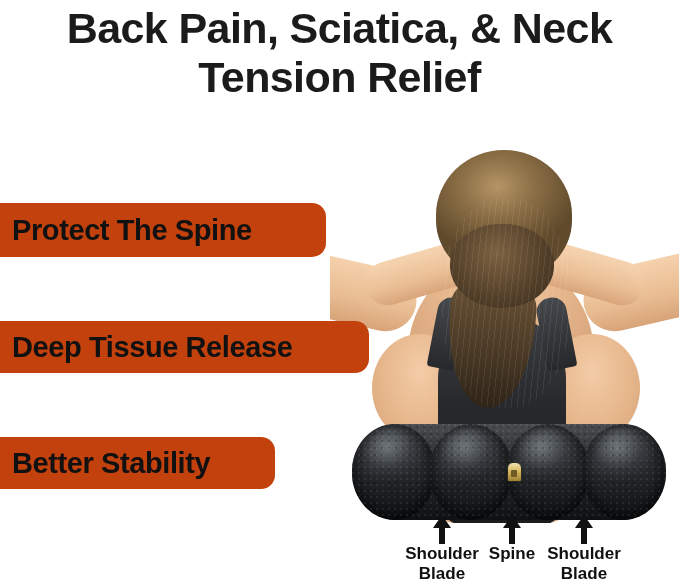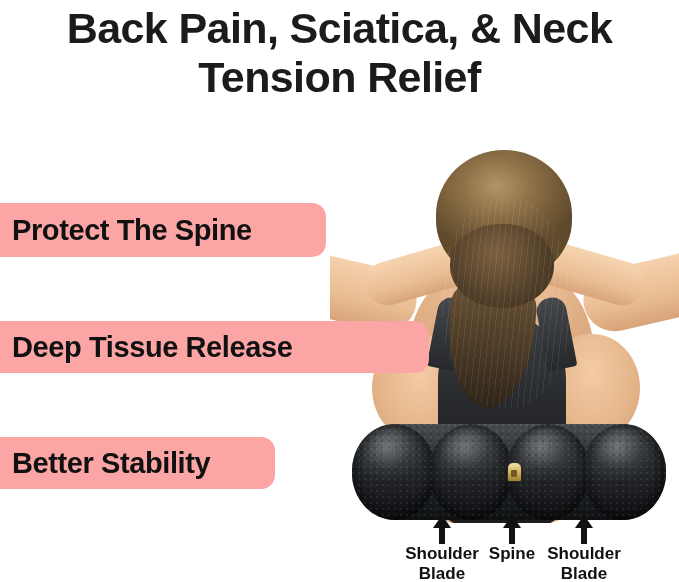--- a/index.html
+++ b/index.html
@@ -237,37 +237,37 @@
     width: 6px;
     height: 7px;
     background: #6d5a24;
     border-radius: 1px;
   }
 
   
   .badge {
     position: absolute;
     left: 0;
-    background: #fca5a5;
+    background: #c2410c;
     border-radius: 0 14px 14px 0;
     display: flex;
     align-items: center;
     box-sizing: border-box;
     padding: 0 14px 0 12px;
   }
   .badge span {
     font-size: 29px;
     font-weight: 700;
     color: #111111;
     letter-spacing: -0.4px;
     white-space: nowrap;
     line-height: 1;
   }
   .badge.b1 { top: 203px; width: 326px; height: 54px; }
-  .badge.b2 { top: 321px; width: 429px; height: 52px; text-align: center; }
+  .badge.b2 { top: 321px; width: 369px; height: 52px; text-align: center; }
   .badge.b3 { top: 437px; width: 275px; height: 52px; }
 
   
   .annotation {
     position: absolute;
     text-align: center;
     color: #111111;
     font-size: 17px;
     font-weight: 700;
     line-height: 1.18;

